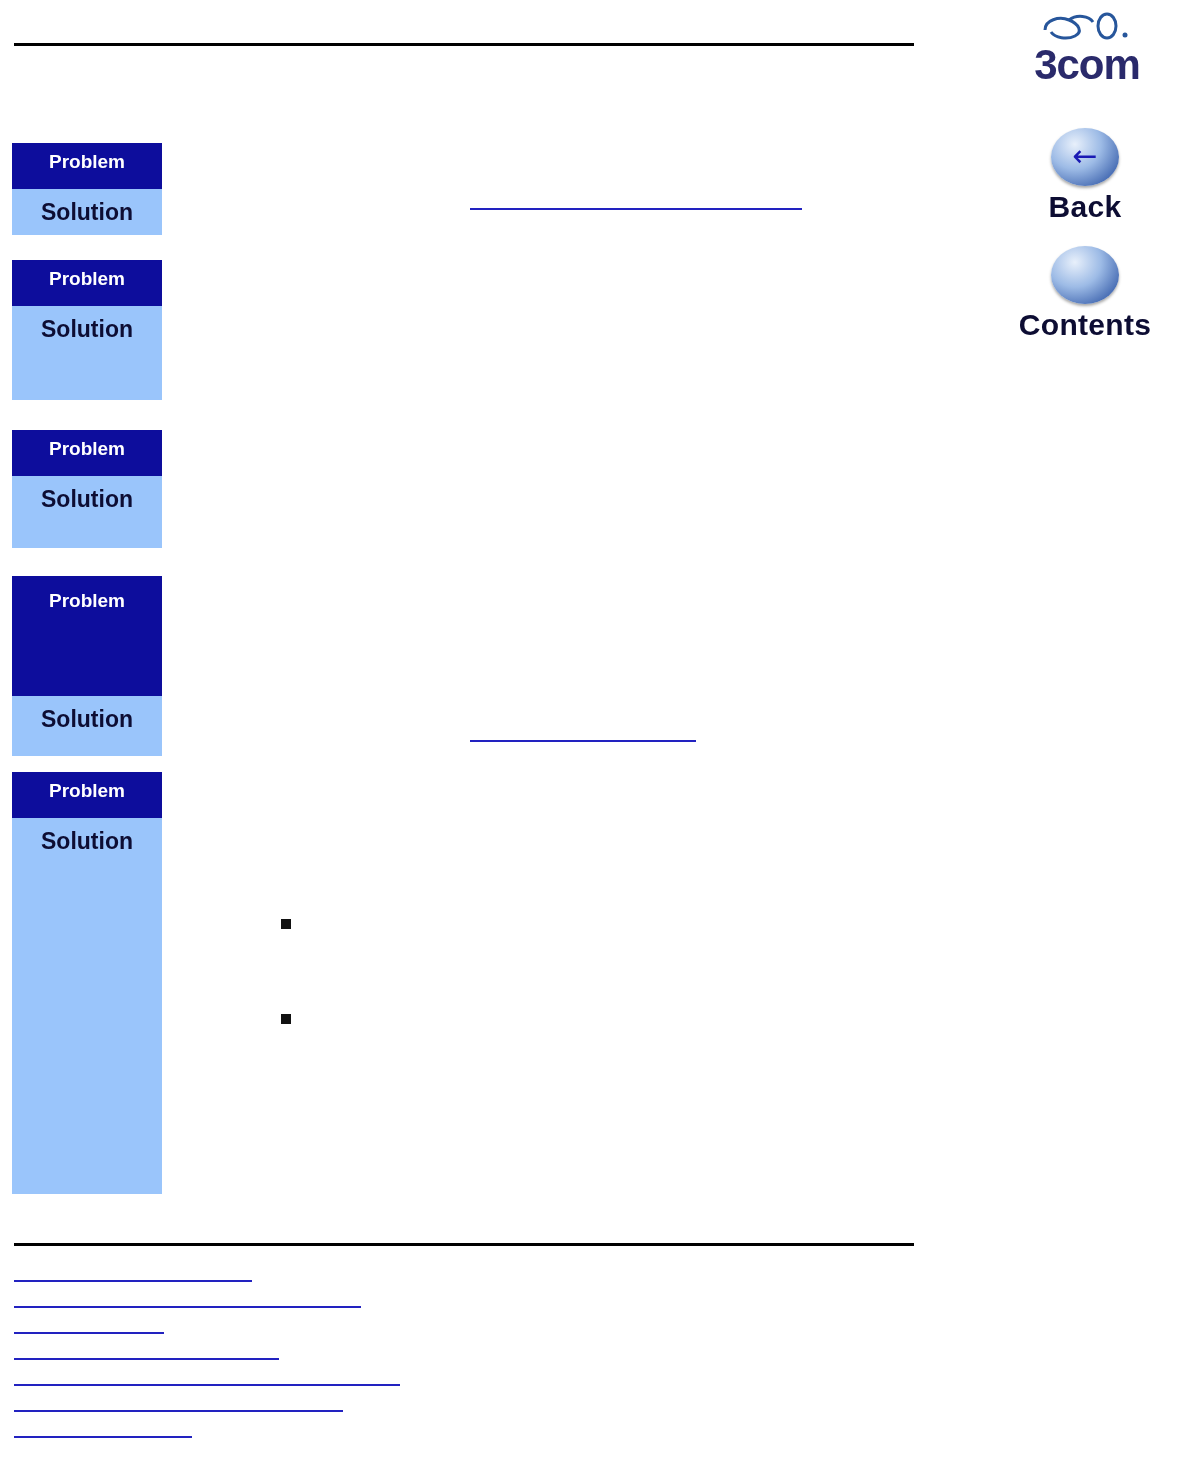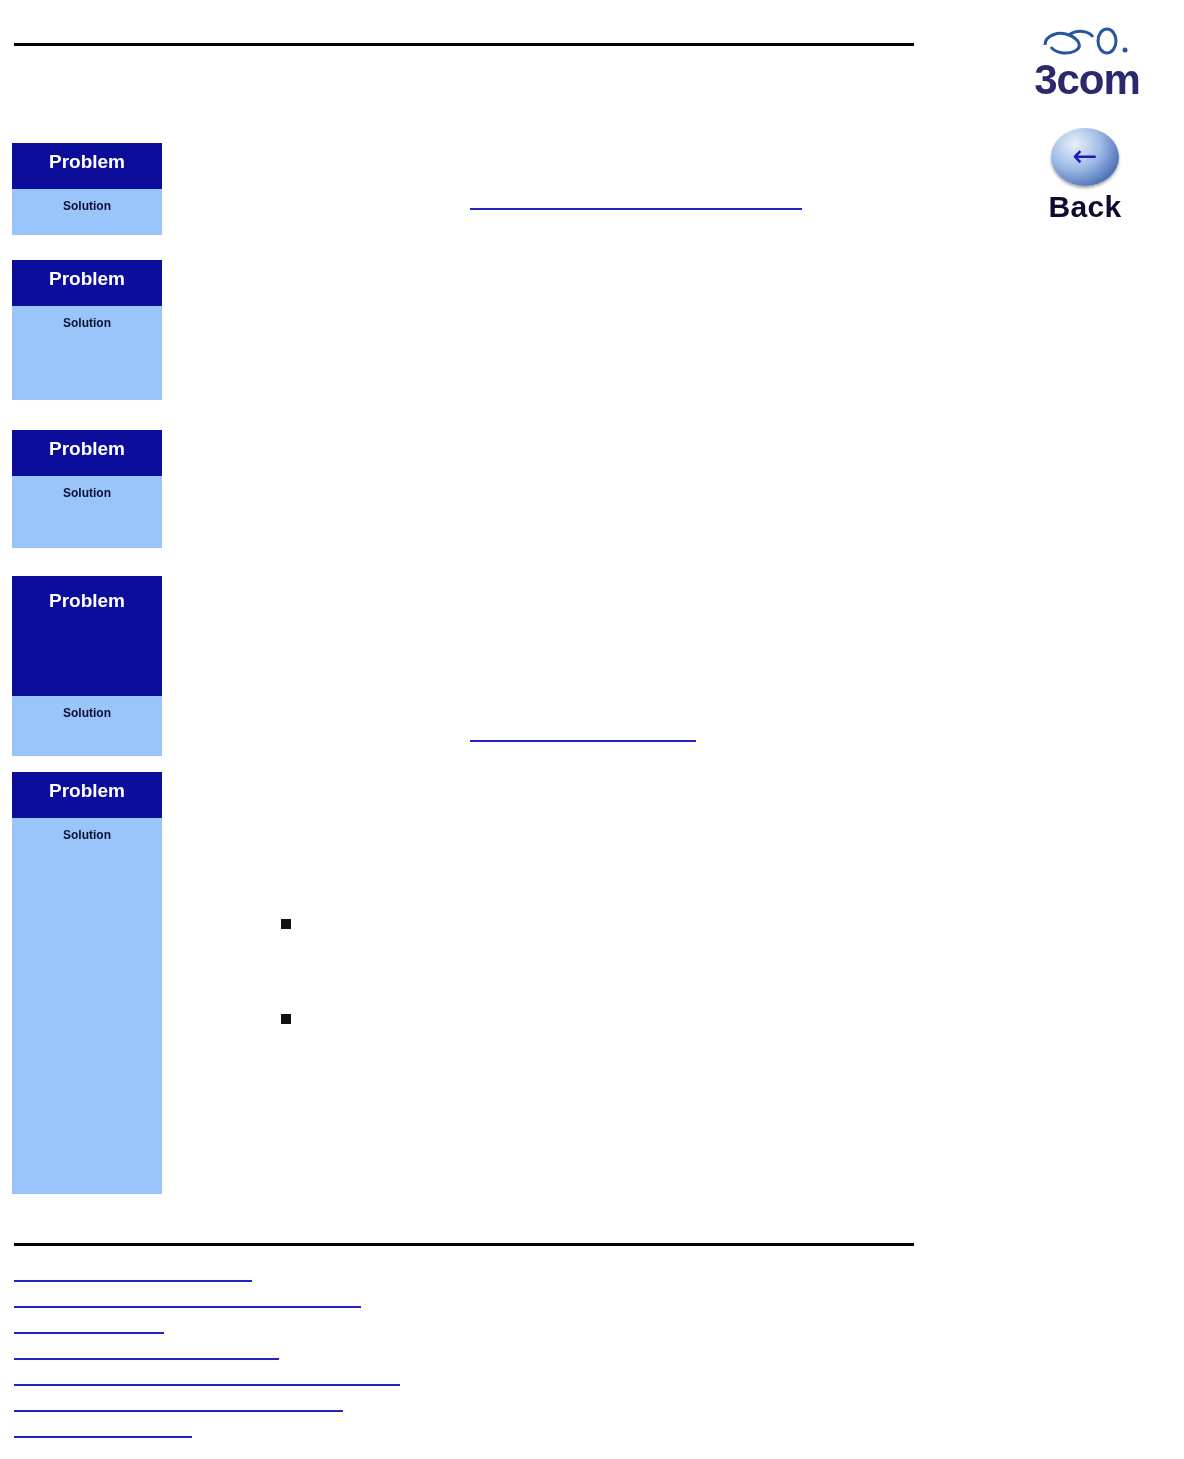--- a/index.html
+++ b/index.html
@@ -24,21 +24,21 @@
     height: 3px;
     background: #000000;
   }
   .rule.top { top: 43px; }
   .rule.bottom { top: 1243px; }
 
   
   .logo {
     position: absolute;
     left: 1012px;
-    top: 25px;
+    top: 10px;
     width: 150px;
     height: 90px;
     text-align: center;
   }
   .logo .mark {
     height: 34px;
     line-height: 34px;
     color: #27569b;
     font-size: 26px;
     letter-spacing: 2px;
@@ -99,21 +99,21 @@
     background: #0d0d9c;
     color: #ffffff;
     font-size: 19px;
     font-weight: bold;
     padding: 8px 0 8px 0;
     text-align: center;
   }
   .ps-solution {
     background: #9ac5fb;
     color: #0d0d33;
-    font-size: 12px;
+    font-size: 23px;
     font-weight: bold;
     text-align: center;
     padding-top: 10px;
     box-sizing: border-box;
   }
 
   
   .link-rule {
     position: absolute;
     height: 2px;
@@ -168,20 +168,24 @@
 
 <div class="nav">
 
   <div class="nav-item">
     <div class="nav-orb">
       <div class="arrow">←</div>
     </div>
     <div class="nav-label">Back</div>
   </div>
 
+  <div class="nav-item">
+    <div class="nav-orb"></div>
+    <div class="nav-label">Contents</div>
+  </div>
 
 
 </div>
 
 <div class="ps-block" style="top:143px;">
   <div class="ps-problem" style="height:46px;box-sizing:border-box;">Problem</div>
   <div class="ps-solution" style="height:46px;">Solution</div>
 </div>
 
 <div class="ps-block" style="top:260px;">

